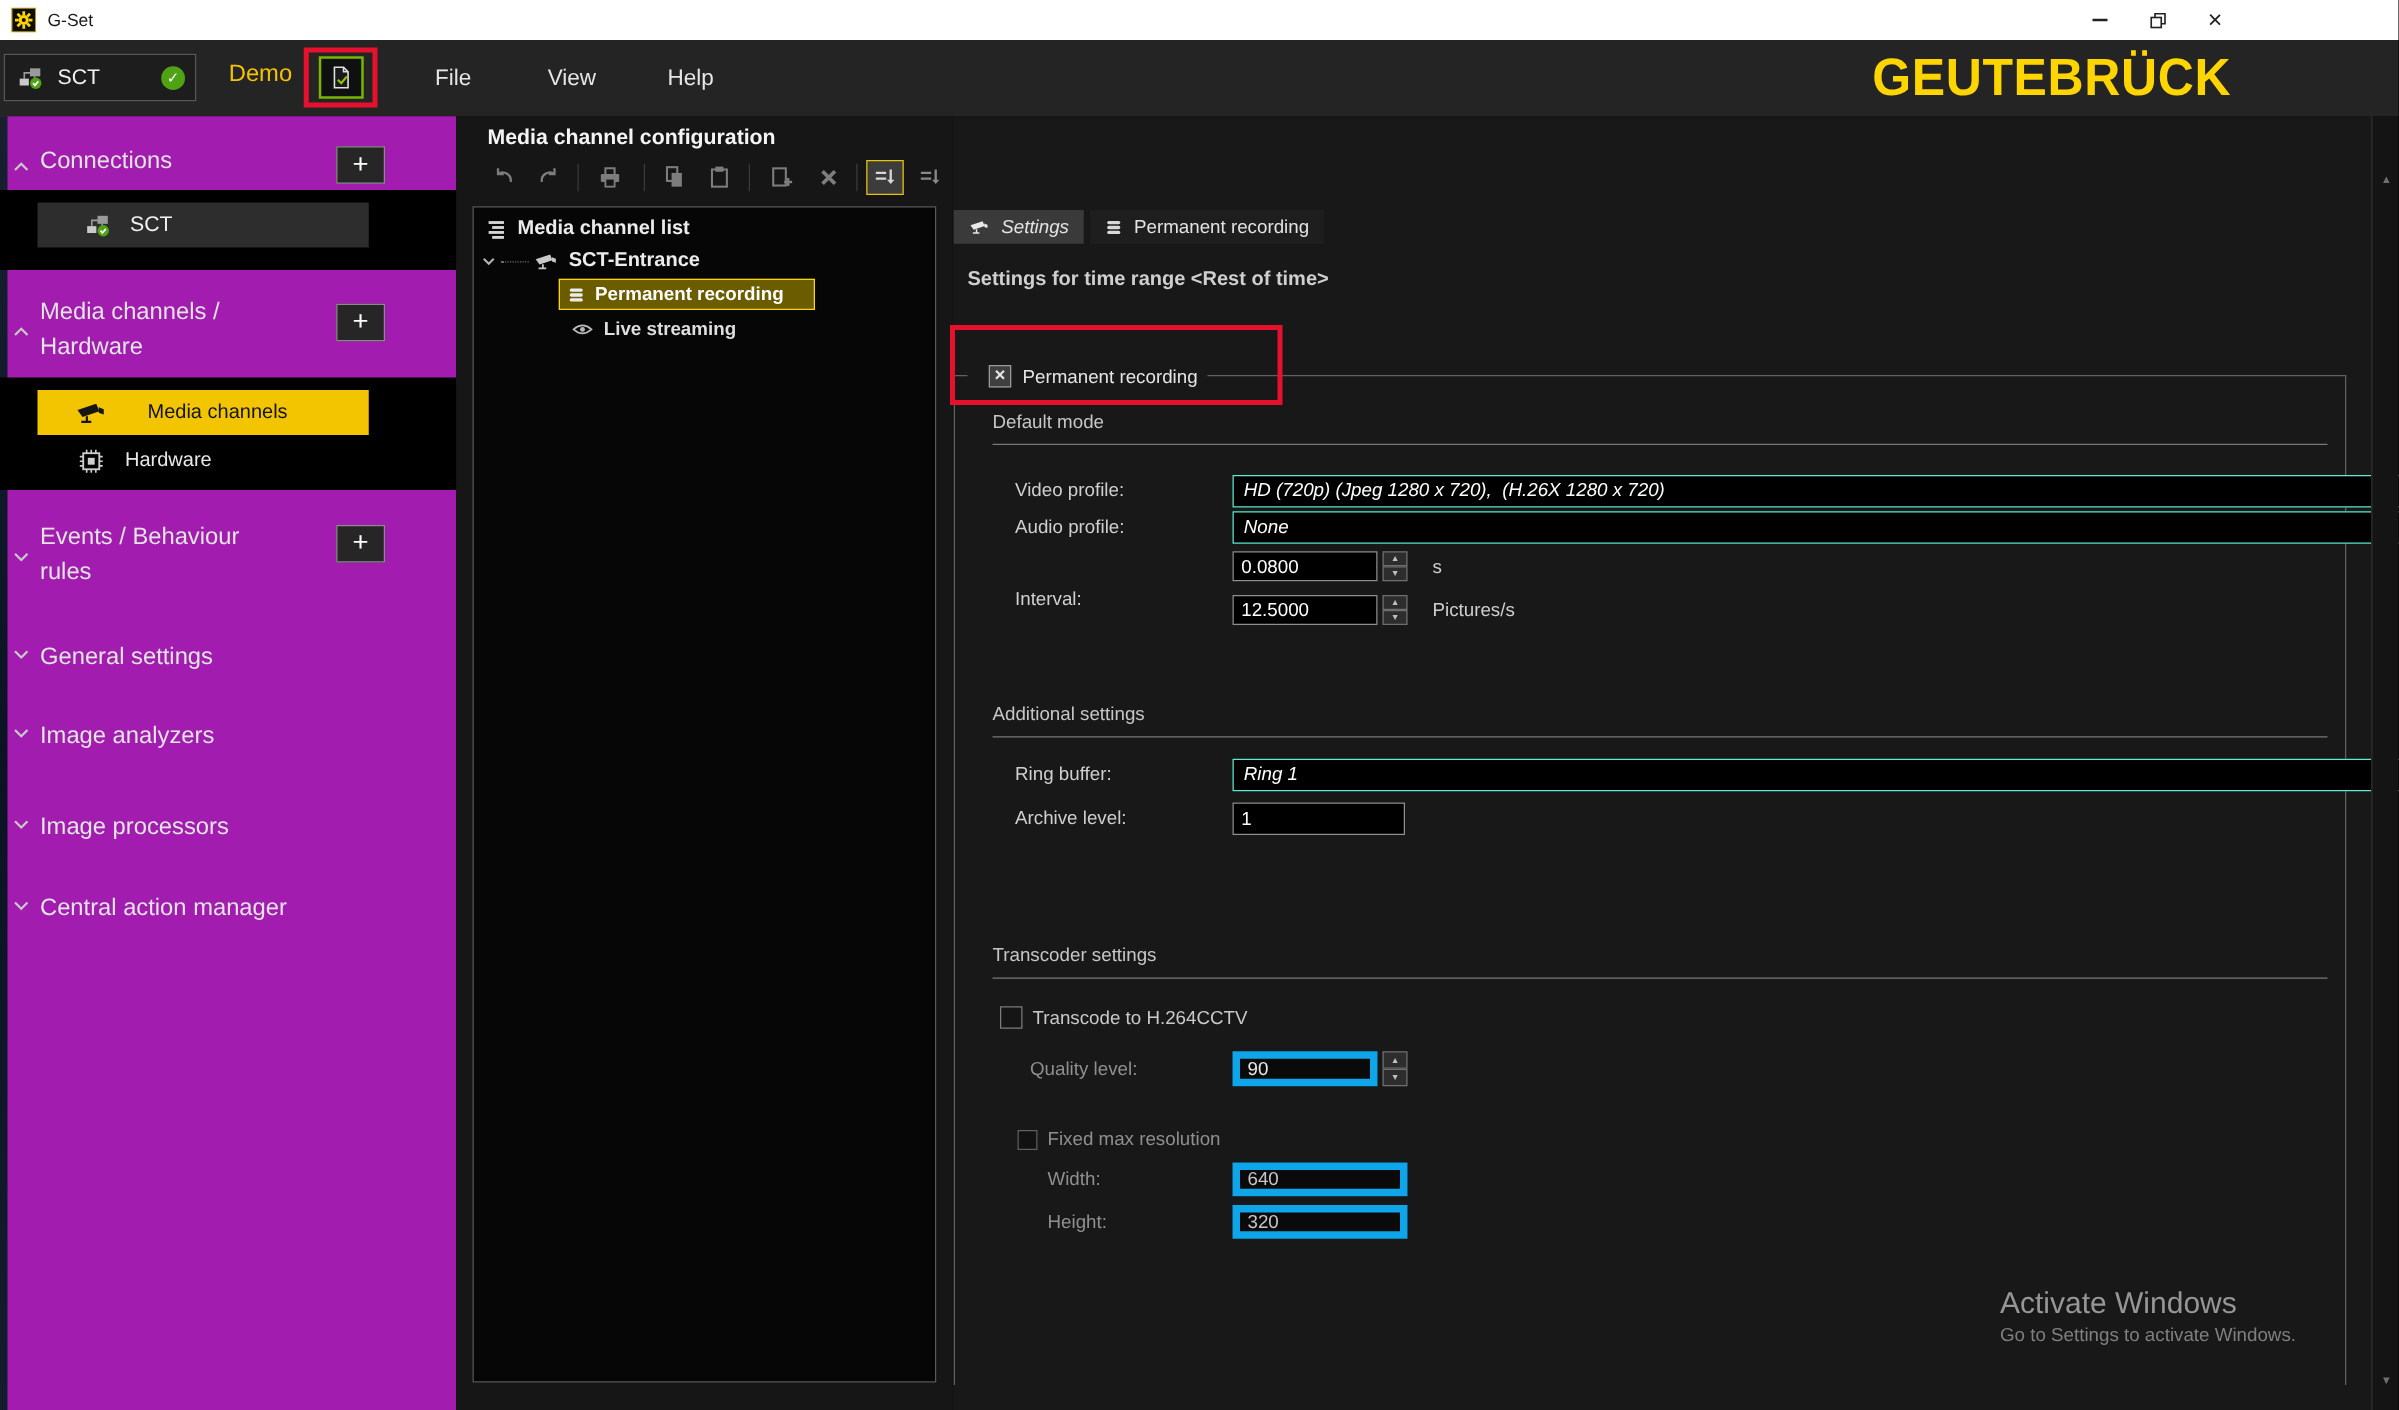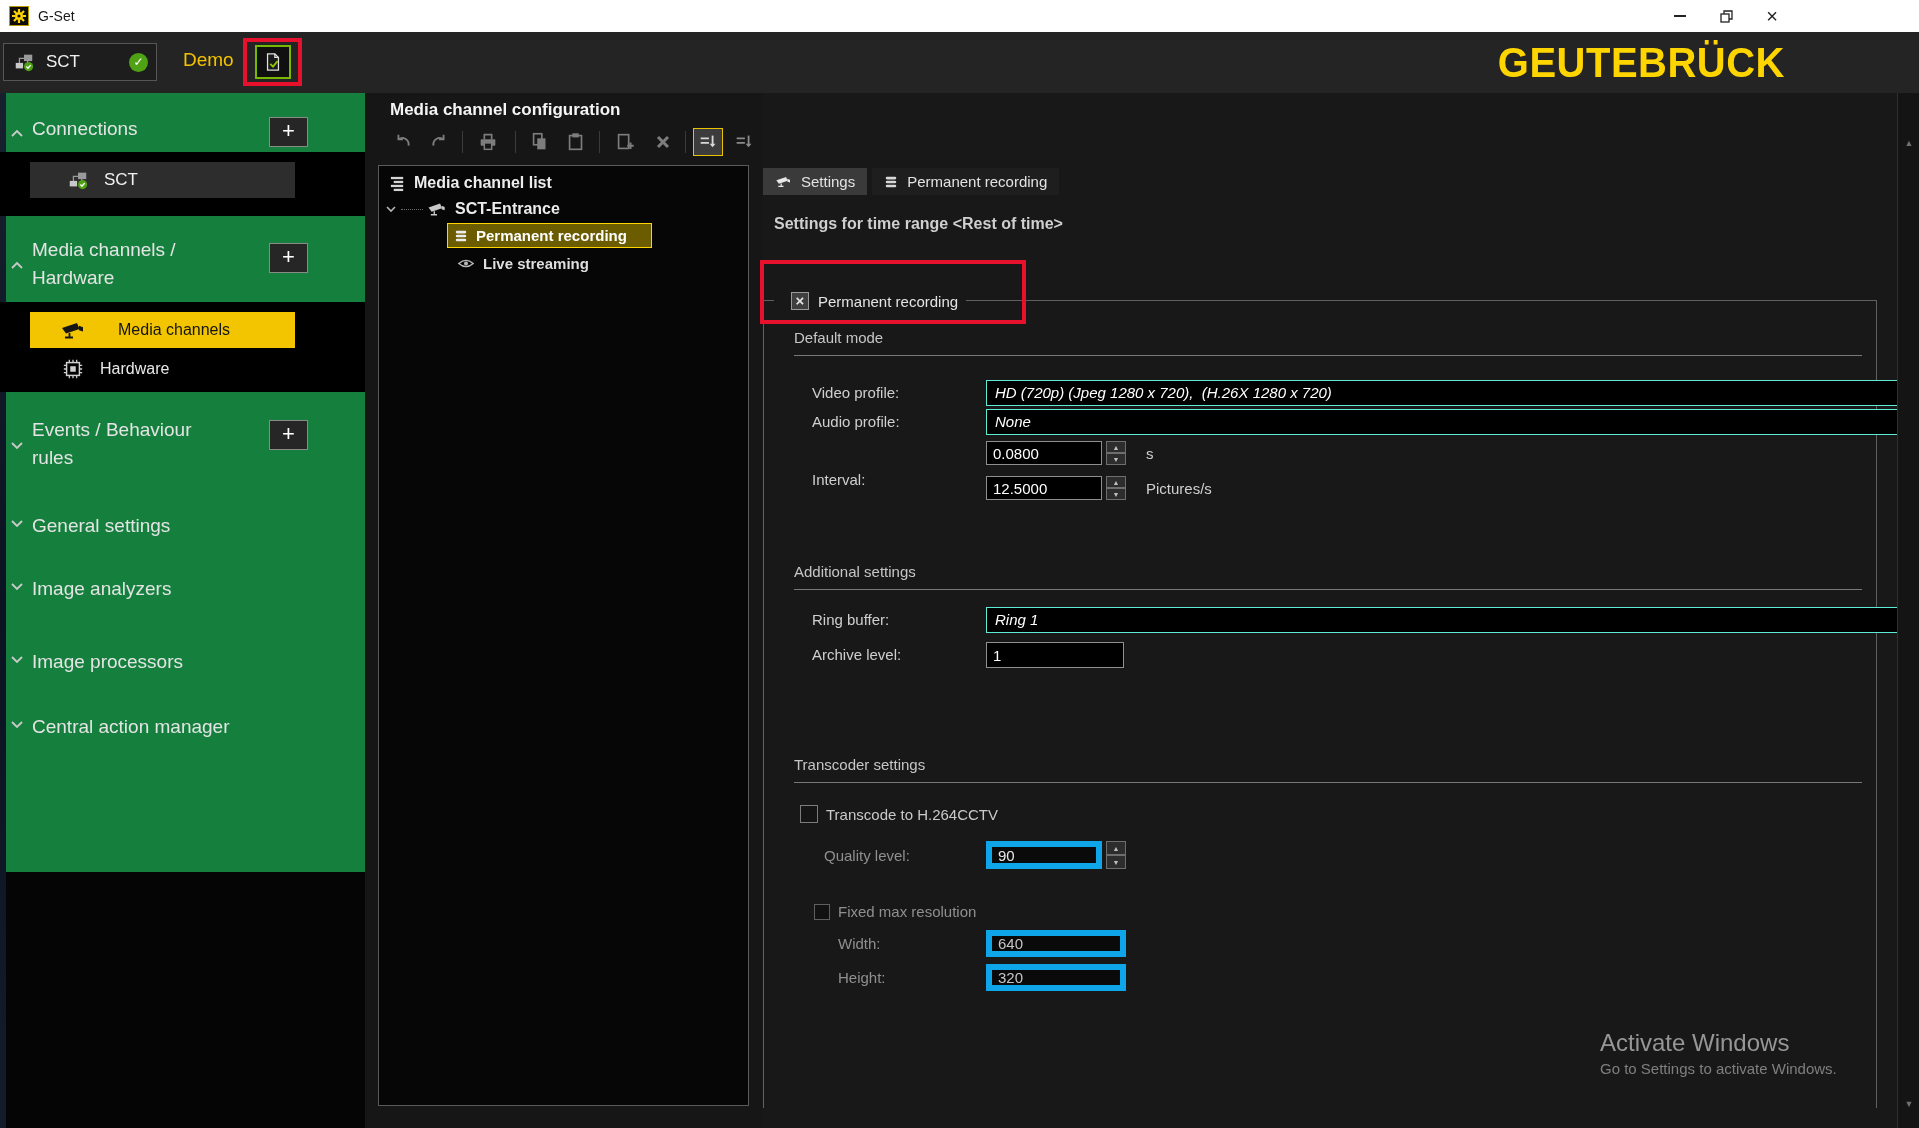--- a/index.html
+++ b/index.html
@@ -22,21 +22,21 @@
   .badge{margin-left:auto;width:19px;height:19px;border-radius:50%;background:#4fa214;color:#fff;font-size:12px;display:flex;align-items:center;justify-content:center;}
   .demo{position:absolute;left:183px;top:17px;font-size:19px;color:#f2c300;}
   .annot{border:4px solid #e8112d;position:absolute;}
   .annot1{left:243px;top:6px;width:59px;height:48px;display:flex;align-items:center;justify-content:center;}
   .cfg-btn{width:36px;height:34px;border:2px solid #79b700;background:#101010;display:flex;align-items:center;justify-content:center;}
   .menus{position:absolute;left:315px;top:0;height:61px;display:flex;}
   .menu-item{width:95px;height:61px;display:flex;align-items:center;justify-content:center;font-size:18px;color:#e6e6e6;}
   .brand{position:absolute;right:134px;top:6px;line-height:48px;font-size:40px;font-weight:bold;letter-spacing:.5px;color:#ffd500;transform:scaleY(1.05);}
 
   
-  .sidebar{position:absolute;left:0;top:93px;width:365px;height:779px;background:#15803d;text-decoration:underline;}
+  .sidebar{position:absolute;left:0;top:93px;width:365px;height:1035px;background:#a21caf;text-decoration:underline;}
   .edge-strip{position:absolute;left:0;top:0;width:6px;height:1035px;background:linear-gradient(#17202f,#0b1322,#131c2b);}
   .sec-label{position:absolute;left:32px;width:230px;font-size:19px;line-height:28px;color:#e4e4e4;}
   .chev{position:absolute;left:10px;}
   .add-btn{position:absolute;left:269px;width:39px;height:30px;background:#262626;border:1px solid #8a8a8a;color:#fff;font-size:22px;line-height:26px;text-align:center;}
   .subpanel{position:absolute;left:0;width:365px;background:#000;}
   .side-row{position:absolute;left:30px;width:265px;display:flex;align-items:center;}
   .row-sct{top:10px;height:36px;background:#2d2d2d;padding-left:36px;}
   .row-sct span{font-size:17px;color:#f0f0f0;margin-left:14px;}
   .row-media{top:10px;height:36px;background:#f2c500;padding-left:30px;}
   .row-media span{font-size:16px;color:#141414;margin-left:32px;}
@@ -54,21 +54,21 @@
   .trow{position:absolute;display:flex;align-items:center;}
   .trow-label{font-size:16px;color:#ececec;margin-left:8px;}
   .tree-dots{width:22px;border-top:1px dotted #6a6a6a;margin:0 4px;}
   .tsel{position:absolute;left:68px;top:57px;width:205px;height:25px;background:#6b5c00;border:1px solid #ffd500;display:flex;align-items:center;padding-left:6px;}
   .tsel span{font-size:15px;color:#fff;margin-left:8px;}
 
   
   .rightpanel{position:absolute;left:762px;top:93px;width:1135px;height:1035px;background:#181818;}
   .tabbar{position:absolute;left:1px;top:75px;display:flex;gap:5px;}
   .tab{height:27px;display:flex;align-items:center;padding:0 12px;}
-  .tab-active{background:#3a3a3a;}
+  .tab-active{background:#3a3a3a;font-style:italic;}
   .tab-idle{background:#1e1e1e;}
   .tab span{font-size:15px;color:#e2e2e2;margin-left:9px;}
   .heading{position:absolute;left:12px;top:122px;font-size:16px;font-weight:bold;color:#cfcfcf;}
   .groupbox{position:absolute;left:1px;top:207px;width:1114px;height:808px;border:1px solid #606060;border-bottom:none;}
   .legend{position:absolute;left:10px;top:-12px;height:24px;background:#181818;padding:0 8px;display:flex;align-items:center;}
   .legend span{font-size:15px;color:#e4e4e4;margin-left:9px;}
   .annot2{left:-4px;top:-41px;width:266px;height:64px;}
   .cbx{width:18px;height:18px;background:#3f3f3f;border:1px solid #9a9a9a;color:#fff;font-size:15px;font-weight:bold;line-height:16px;text-align:center;}
   .cbx-empty{background:#151515;border:1px solid #7c7c7c;color:transparent;}
   .cbx-dim{background:#121212;border:1px solid #5f5f5f;color:transparent;width:16px;height:16px;}
@@ -138,20 +138,25 @@
     <span class="demo">Demo</span>
     <div class="annot annot1">
       <div class="cfg-btn">
         <svg width="20" height="20" viewBox="0 0 22 22">
           <path d="M5 2 h8 l4 4 v14 h-12 z" fill="#1a1a1a" stroke="#e0e0e0" stroke-width="1.4"></path>
           <path d="M13 2 v4 h4" fill="none" stroke="#e0e0e0" stroke-width="1.4"></path>
           <path d="M8 13 l3 3 5-6" fill="none" stroke="#8fc400" stroke-width="2"></path>
         </svg>
       </div>
     </div>
+    <div class="menus">
+      <div class="menu-item">File</div>
+      <div class="menu-item">View</div>
+      <div class="menu-item">Help</div>
+    </div>
     <div class="brand">GEUTEBRÜCK</div>
   </div>
 
   <div class="sidebar">
     <div class="edge-strip"></div>
 
     <svg class="chev" style="top:36px" width="14" height="9" viewBox="0 0 14 9">
         <path d="M2 7 L7 2 L12 7" stroke="#c9c9c9" stroke-width="1.8" fill="none"></path>
       </svg>
     <div class="sec-label" style="top:22px">

